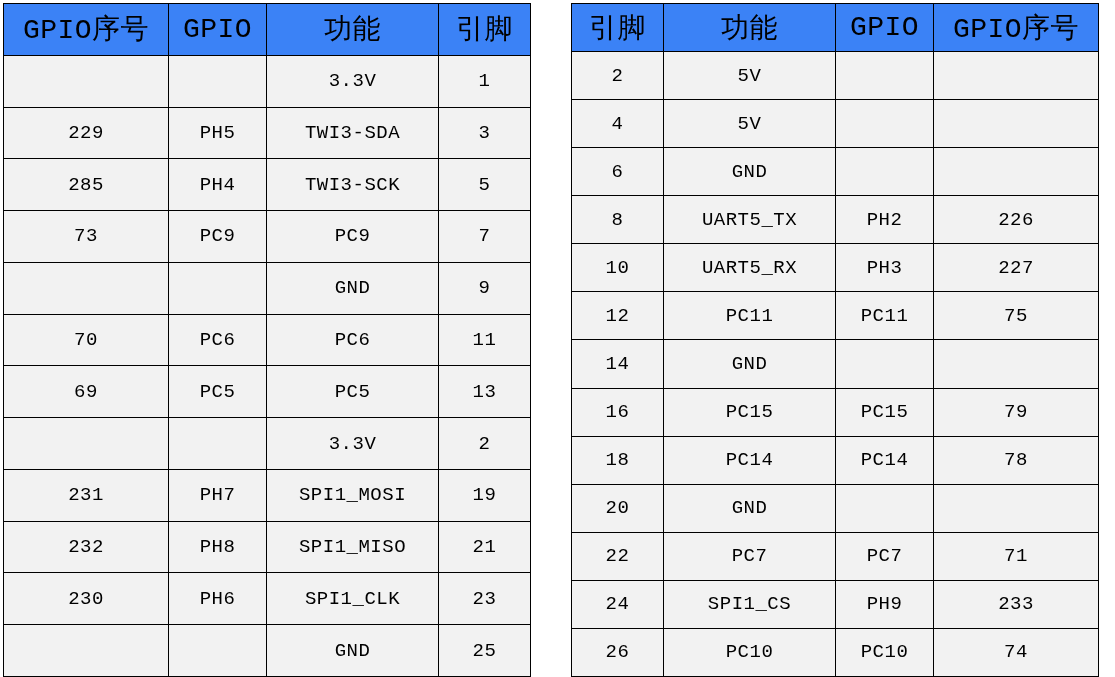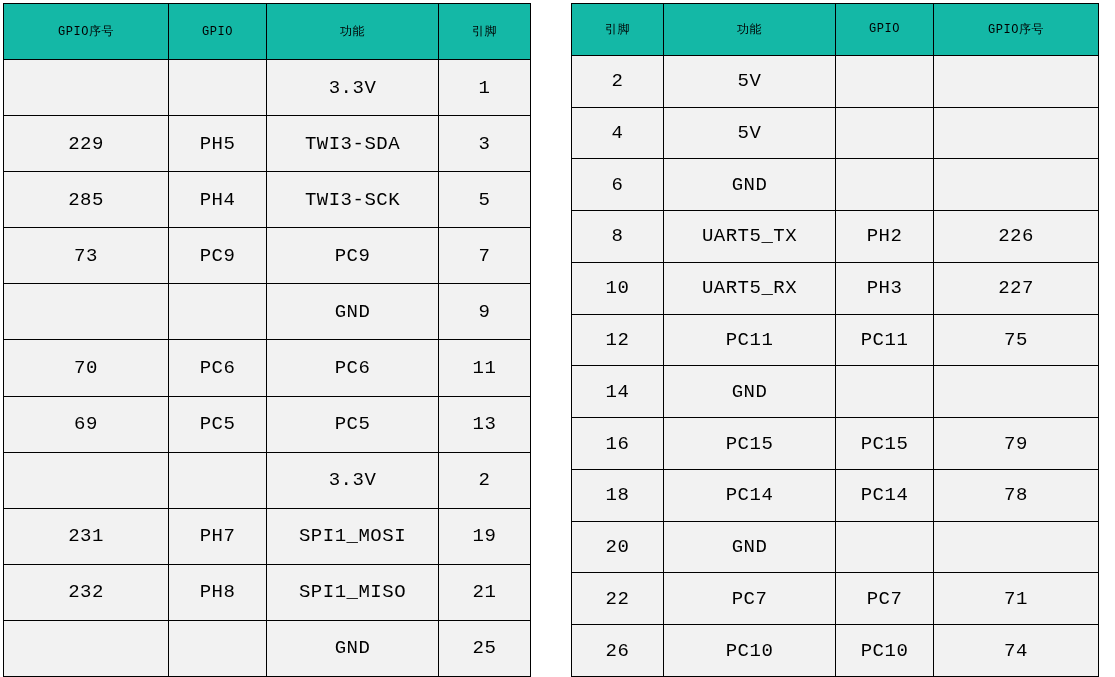--- a/index.html
+++ b/index.html
@@ -38,22 +38,22 @@
     font-size: 19px;
     color: #000000;
     background: #f2f2f2;
     font-family: "Liberation Mono", "DejaVu Sans Mono", monospace;
     letter-spacing: 0.5px;
     padding: 0 4px;
     overflow: hidden;
     white-space: nowrap;
   }
   table.pin-table tr.header-row td {
-    background: #14b8a6;
-    font-size: 12px;
+    background: #3b82f6;
+    font-size: 28px;
   }
   
   .left-table col.c0 { width: 165px; }
   .left-table col.c1 { width: 98px; }
   .left-table col.c2 { width: 172px; }
   .left-table col.c3 { width: 92px; }
   
   .right-table col.c0 { width: 92px; }
   .right-table col.c1 { width: 172px; }
   .right-table col.c2 { width: 98px; }
@@ -132,20 +132,26 @@
         <td>SPI1_MOSI</td>
         <td>19</td>
       </tr>
       <tr>
         <td>232</td>
         <td>PH8</td>
         <td>SPI1_MISO</td>
         <td>21</td>
       </tr>
       <tr>
+        <td>230</td>
+        <td>PH6</td>
+        <td>SPI1_CLK</td>
+        <td>23</td>
+      </tr>
+      <tr>
         <td></td>
         <td></td>
         <td>GND</td>
         <td>25</td>
       </tr>
     </tbody>
   </table>
 
   <table class="pin-table right-table">
     <colgroup>
@@ -221,20 +227,26 @@
         <td></td>
         <td></td>
       </tr>
       <tr>
         <td>22</td>
         <td>PC7</td>
         <td>PC7</td>
         <td>71</td>
       </tr>
       <tr>
+        <td>24</td>
+        <td>SPI1_CS</td>
+        <td>PH9</td>
+        <td>233</td>
+      </tr>
+      <tr>
         <td>26</td>
         <td>PC10</td>
         <td>PC10</td>
         <td>74</td>
       </tr>
     </tbody>
   </table>
 
 </div>
 

